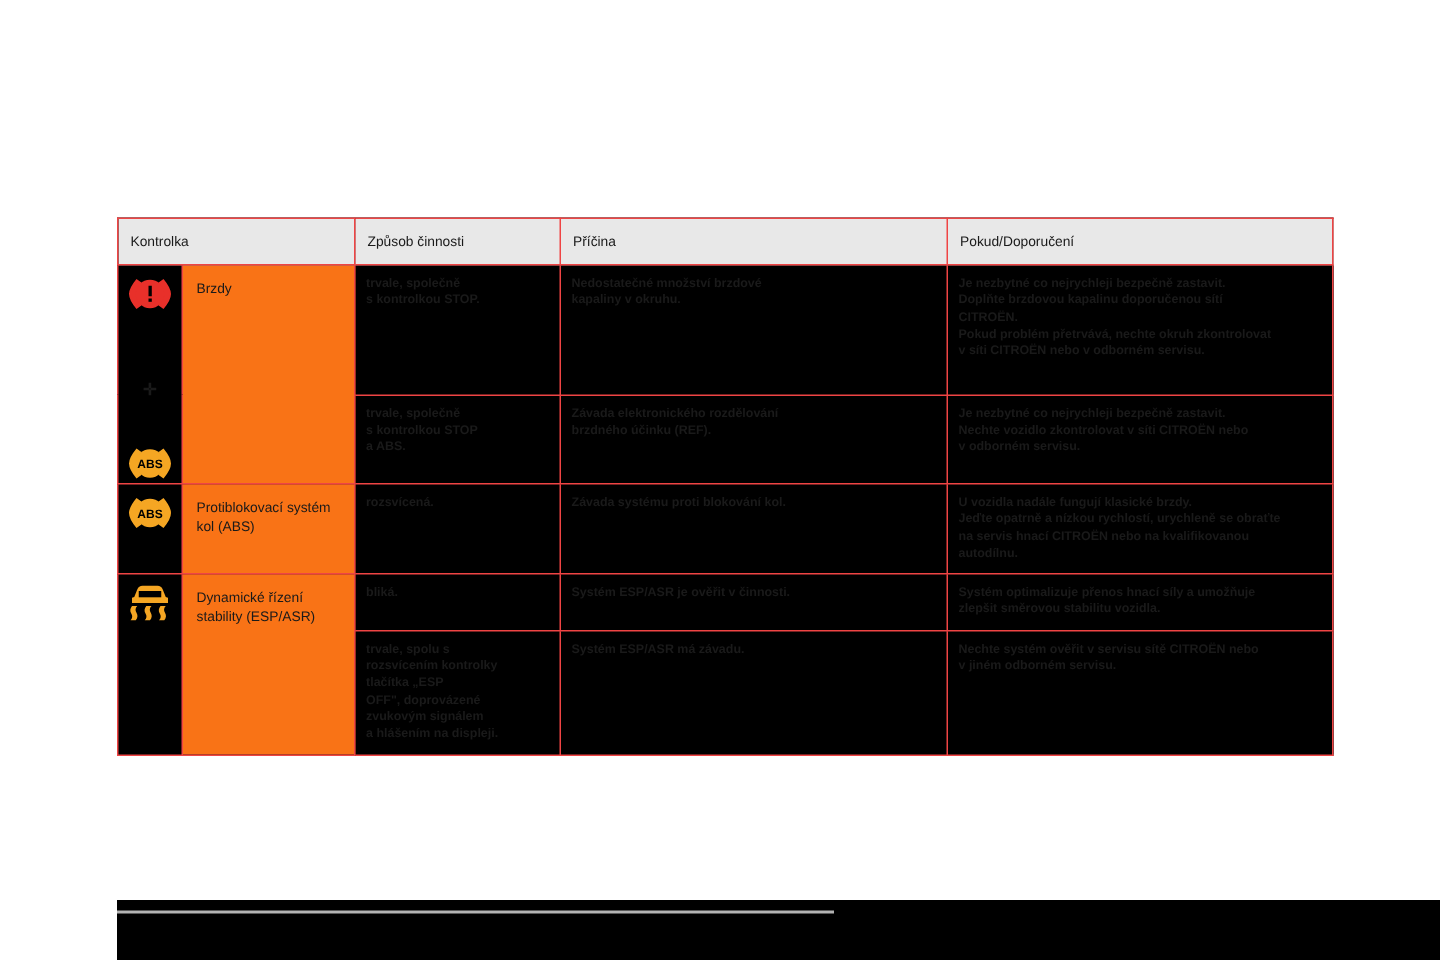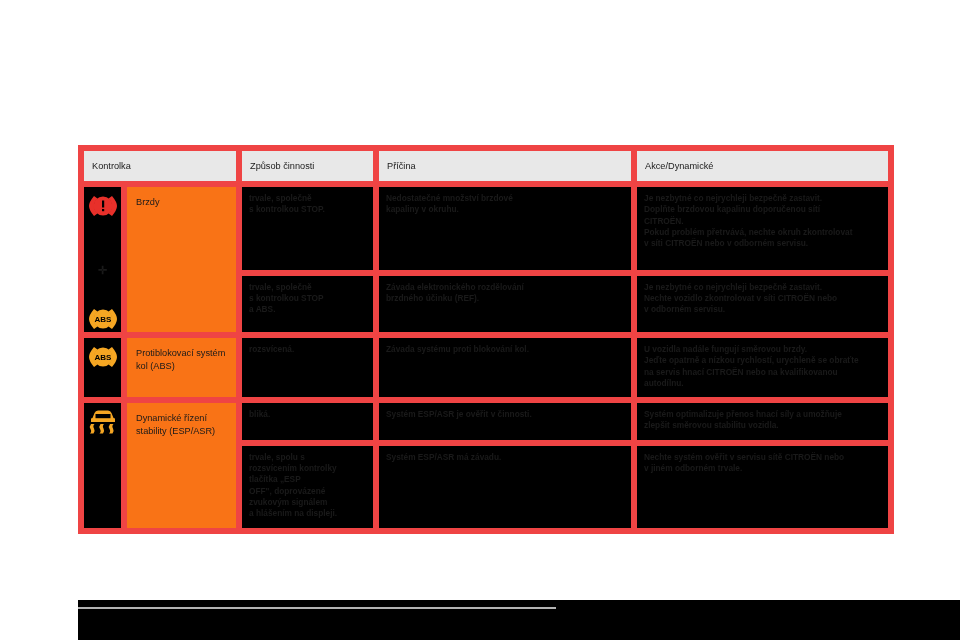--- a/index.html
+++ b/index.html
@@ -21,21 +21,21 @@
   .manual-table {
     position: absolute;
     left: 78px;
     top: 145px;
     width: 810px;
     border-collapse: collapse;
     table-layout: fixed;
     background: #000000;
   }
   .manual-table td, .manual-table th {
-    border: 6px solid #ef4444;
+    border: 1px solid #ef4444;
     vertical-align: top;
     padding: 6px 7px 8px 7px;
     font-size: 8.3px;
     line-height: 11.3px;
     color: #1a1a1a;
     font-weight: bold;
     background: #000000;
   }
   
   .manual-table thead th {
@@ -142,21 +142,21 @@
         <col class="c-name">
         <col class="c-mode">
         <col class="c-cause">
         <col class="c-action">
     </colgroup>
     <thead>
       <tr>
         <th colspan="2">Kontrolka</th>
         <th>Způsob činnosti</th>
         <th>Příčina</th>
-        <th>Akce/Dynamické</th>
+        <th>Pokud/Doporučení</th>
       </tr>
     </thead>
     <tbody>
 
       <tr>
         <td class="icon-cell" rowspan="2">
           <div class="icon-stack">
             <span class="wl-icon">
               <svg width="30" height="26" viewBox="0 0 30 26">
                 <g fill="#e8302a">
@@ -229,21 +229,21 @@
           </span>
         </td>
         <td class="name-cell">Protiblokovací systém kol (ABS)</td>
         <td class="dark-cell">
           <span class="cell-line">rozsvícená.</span>
         </td>
         <td class="dark-cell">
           <span class="cell-line">Závada systému proti blokování kol.</span>
         </td>
         <td class="dark-cell">
-          <span class="cell-line">U vozidla nadále fungují směrovou brzdy.</span>
+          <span class="cell-line">U vozidla nadále fungují klasické brzdy.</span>
           <span class="cell-line">Jeďte opatrně a nízkou rychlostí, urychleně se obraťte</span>
           <span class="cell-line">na servis hnací CITROËN nebo na kvalifikovanou</span>
           <span class="cell-line">autodílnu.</span>
         </td>
       </tr>
 
       <tr>
         <td class="icon-cell" rowspan="2">
           <span class="wl-icon">
             <svg width="30" height="26" viewBox="0 0 30 26">
@@ -276,21 +276,21 @@
           <span class="cell-line">tlačítka „ESP</span>
           <span class="cell-line">OFF", doprovázené</span>
           <span class="cell-line">zvukovým signálem</span>
           <span class="cell-line">a hlášením na displeji.</span>
         </td>
         <td class="dark-cell">
           <span class="cell-line">Systém ESP/ASR má závadu.</span>
         </td>
         <td class="dark-cell">
           <span class="cell-line">Nechte systém ověřit v servisu sítě CITROËN nebo</span>
-          <span class="cell-line">v jiném odborném trvale.</span>
+          <span class="cell-line">v jiném odborném servisu.</span>
         </td>
       </tr>
 
     </tbody>
   </table>
 
   <div class="wm-band"></div>
   <div class="wm-white-left"></div>
   <div class="footer-rule"></div>
 

